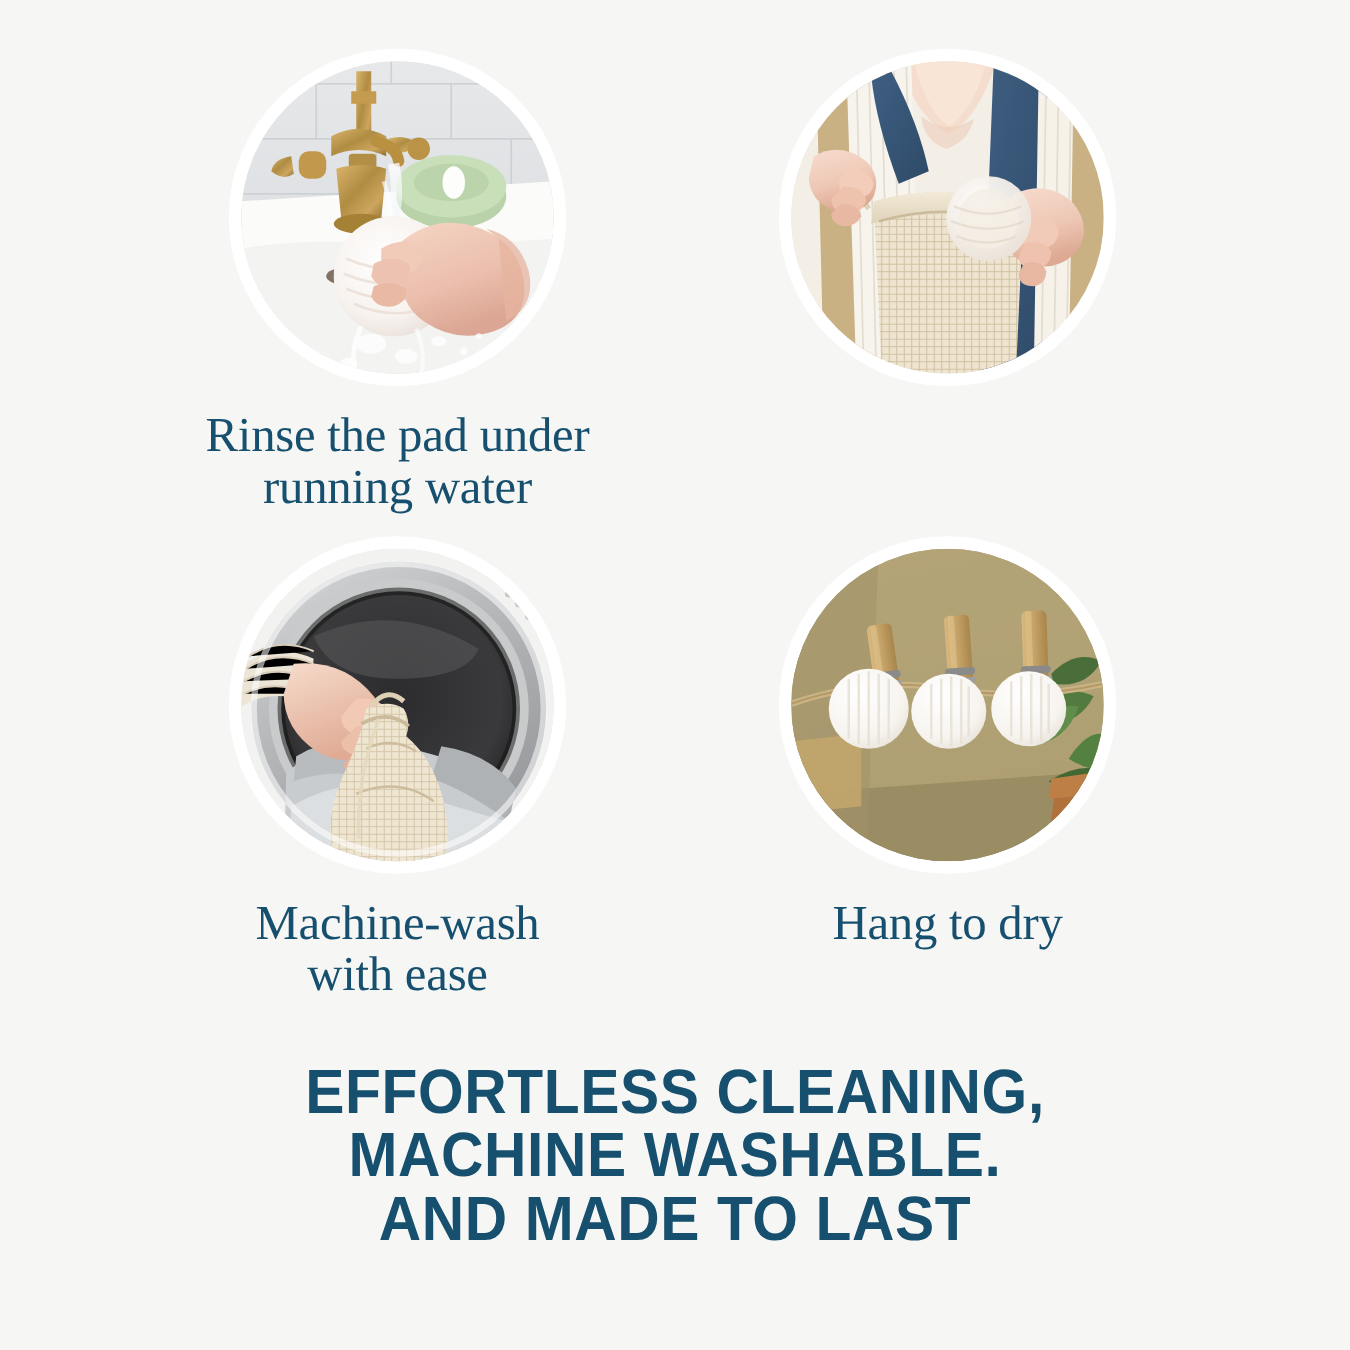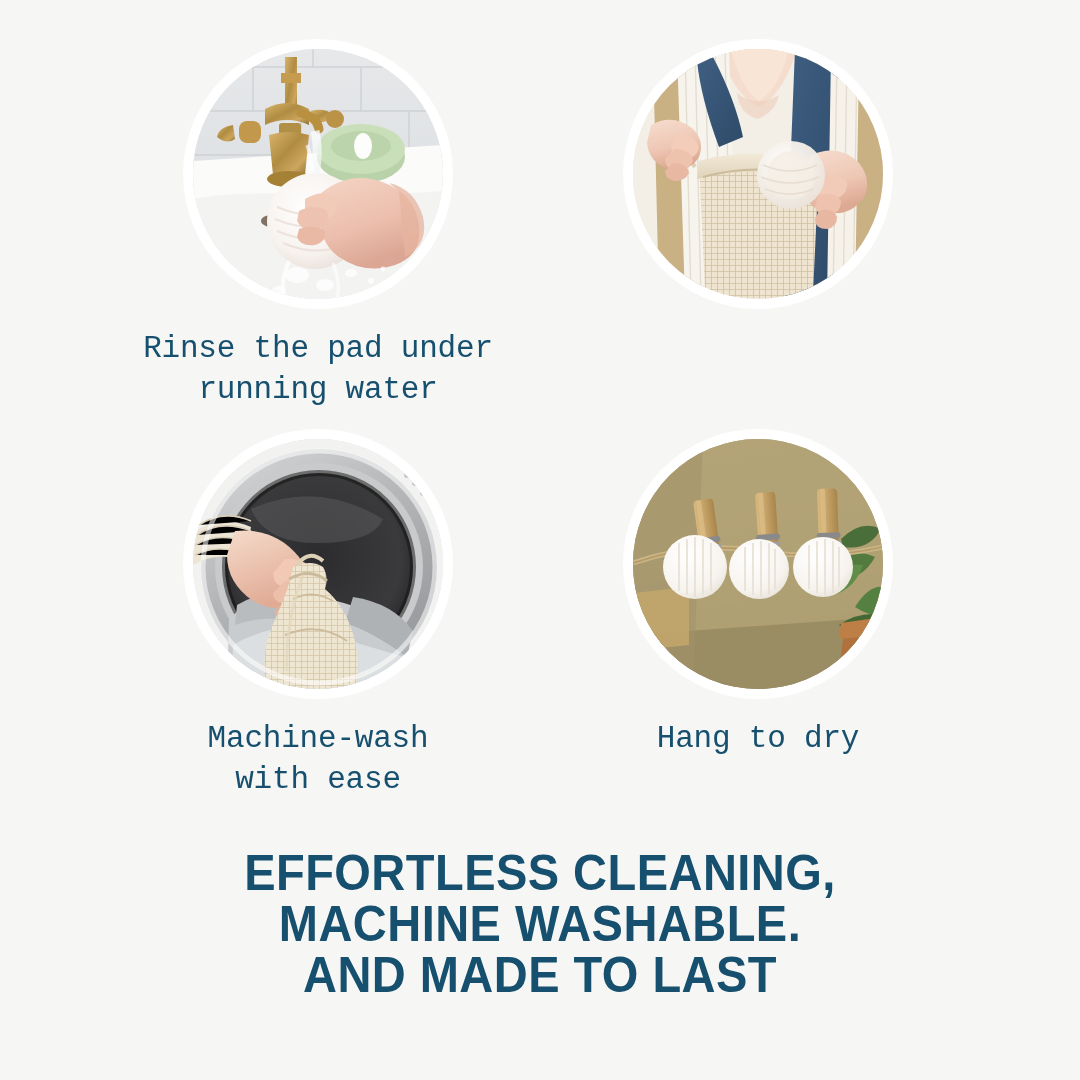--- a/index.html
+++ b/index.html
@@ -59,25 +59,25 @@
     border-radius: 50%;
     overflow: hidden;
     position: relative;
     background: #e8e6e1;
   }
   .photo svg { display: block; width: 100%; height: 100%; }
 
   .caption {
     margin-top: 20px;
     color: #16506e;
-    font-size: 31px;
+    font-size: 39px;
     line-height: 41px;
     font-weight: 500;
     letter-spacing: -0.2px;
-    font-family: Liberation Mono, monospace;
+    font-family: Liberation Serif, serif;
     white-space: pre-line;
   }
 
   
   .headline {
     position: absolute;
     left: 0;
     top: 848px;
     width: 1080px;
     text-align: center;

